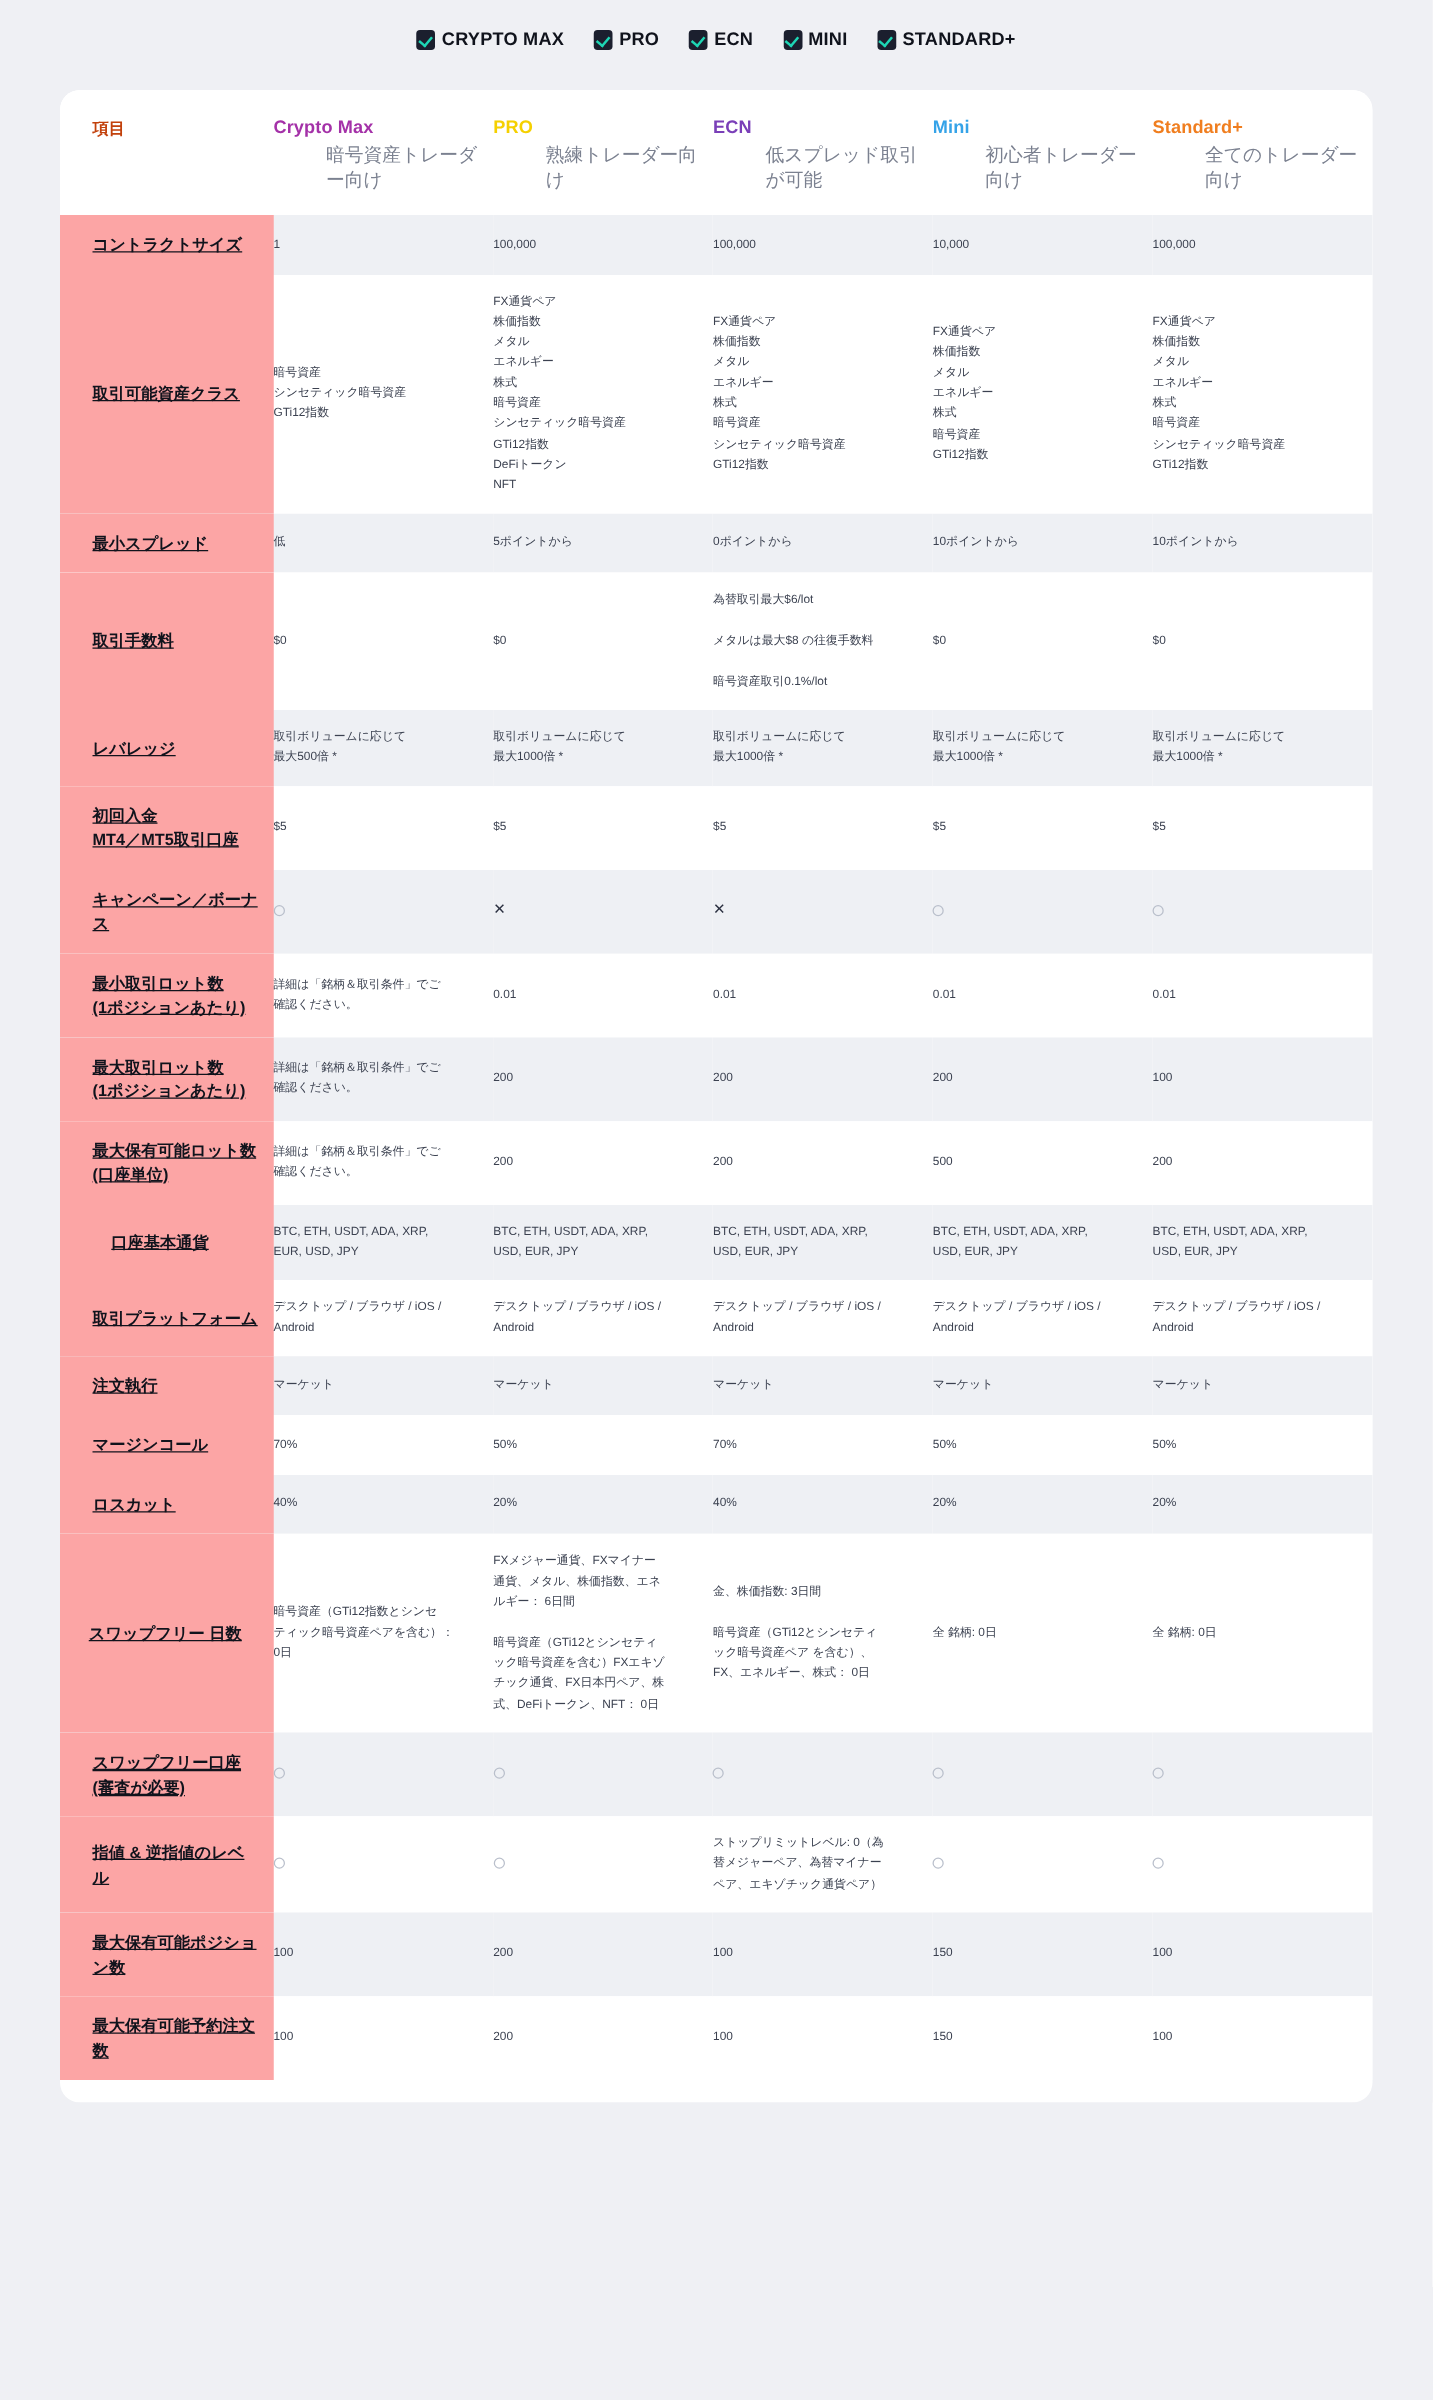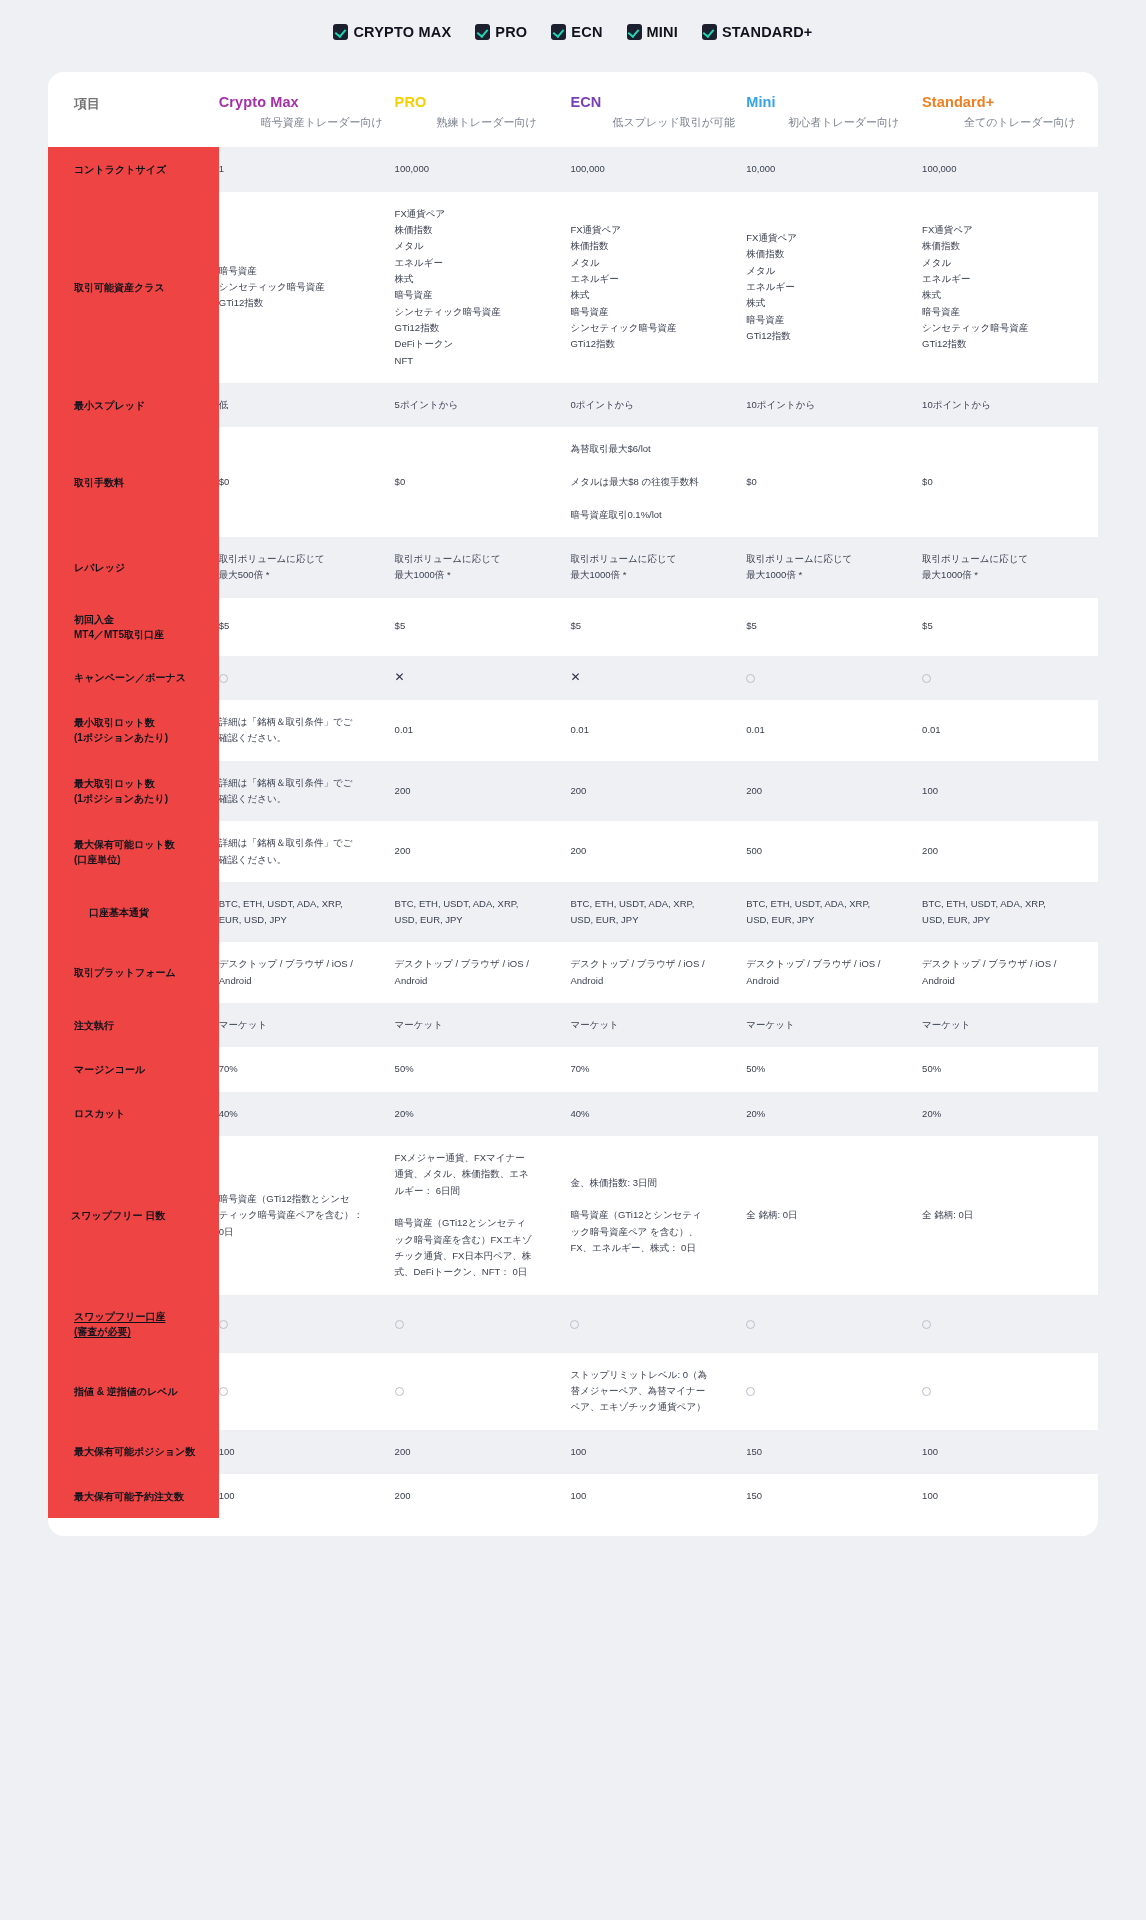--- a/index.html
+++ b/index.html
@@ -67,56 +67,57 @@
   thead th {
     text-align: left;
     vertical-align: top;
     padding: 22px 8px 18px 0;
     background: #ffffff;
   }
   thead th.hdr-item { padding-left: 26px; }
   .hdr-item-label {
     font-size: 13px;
     font-weight: bold;
-    color: #737373;
+    color: #c2410c;
   }
   .acct-name {
     font-size: 14.5px;
     font-weight: bold;
     letter-spacing: 0.1px;
     display: block;
     margin-bottom: 5px;
   }
   .acct-sub {
-    font-size: 11px;
+    font-size: 15px;
     color: #7b8190;
     font-weight: normal;
     display: block;
     line-height: 1.3;
     padding-left: 42px;
   }
 
   tbody tr.shade { background: #eef0f4; }
   tbody tr.plain { background: #ffffff; }
 
   tbody td {
     vertical-align: middle;
     padding: 14px 10px 14px 0;
     font-size: 9.5px;
     color: #3b4150;
     line-height: 1.72;
   }
   tbody td.rowlabel {
     padding-left: 26px;
     padding-right: 12px;
-    font-size: 10px;
+    font-size: 13px;
     font-weight: bold;
     color: #10131c;
     line-height: 1.5;
-    background: #ef4444;
+    background: #fca5a5;
+    text-decoration: underline;
   }
   tbody td.val { white-space: pre-line; }
 
   .mark {
     display: inline-block;
     width: 9px; height: 9px;
     border: 1px solid #b9bfcb;
     border-radius: 50%;
     background: transparent;
     vertical-align: middle;

